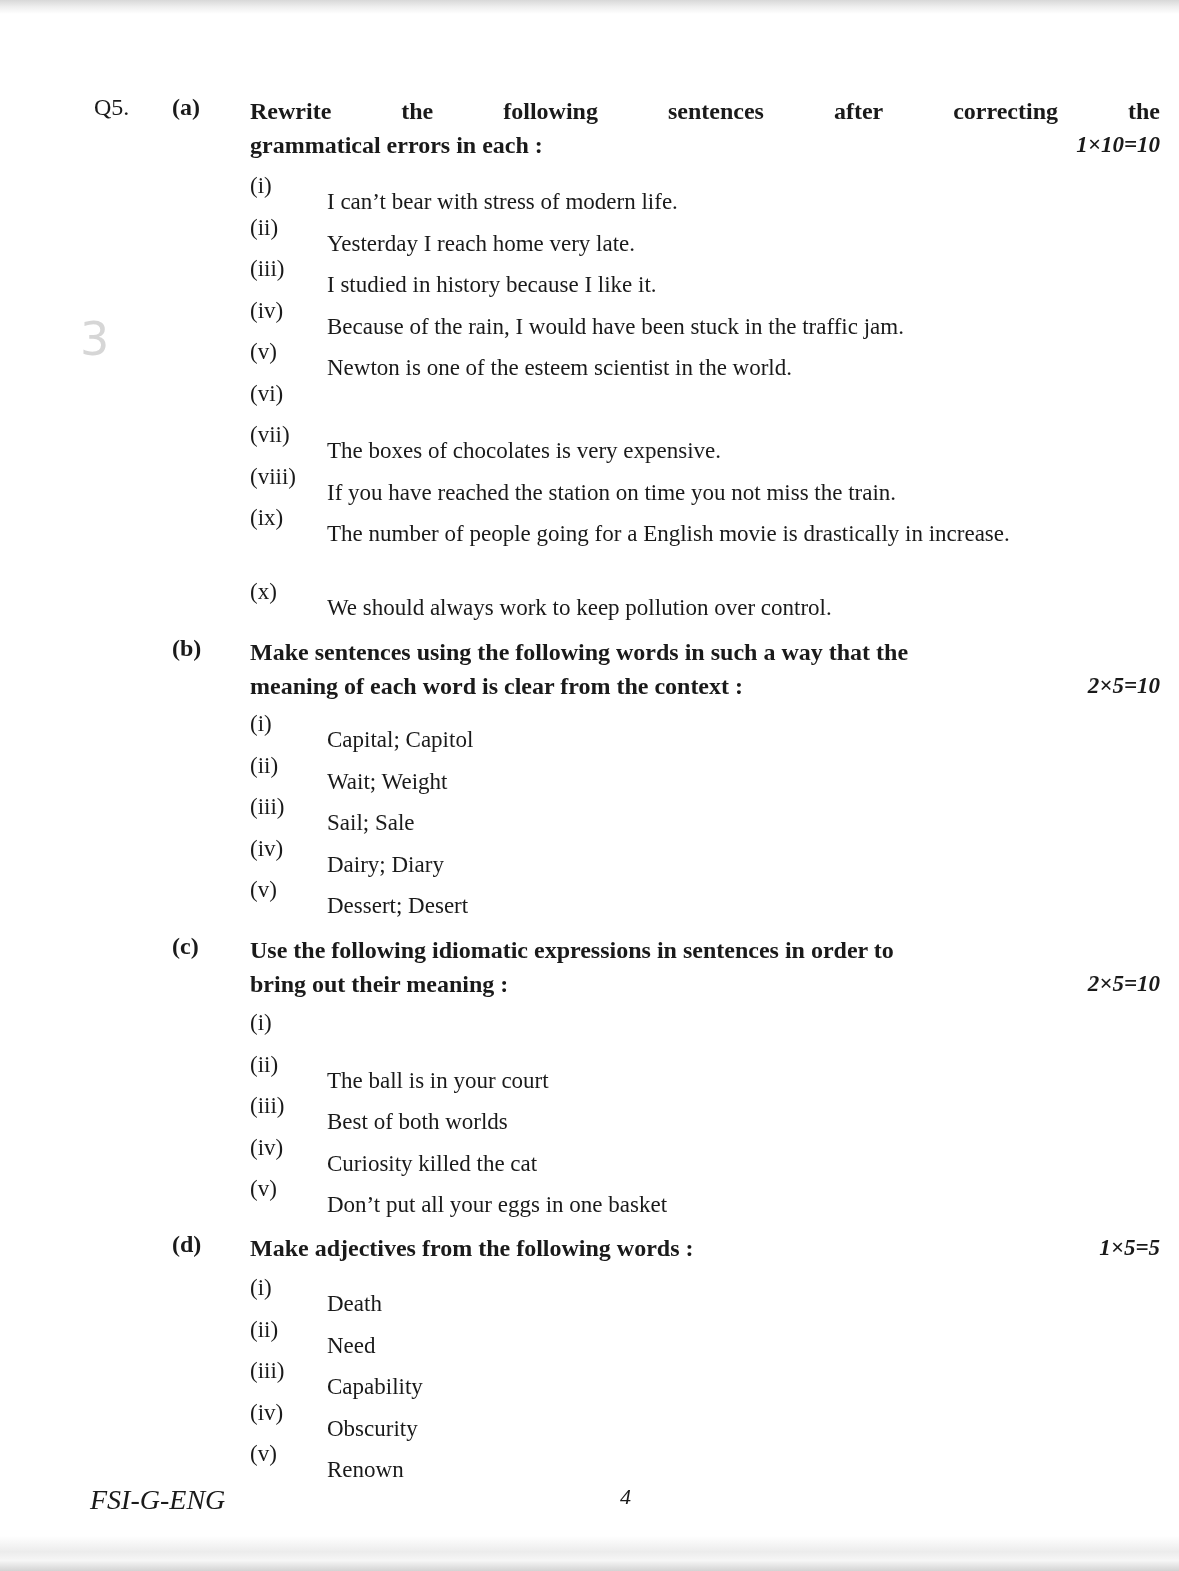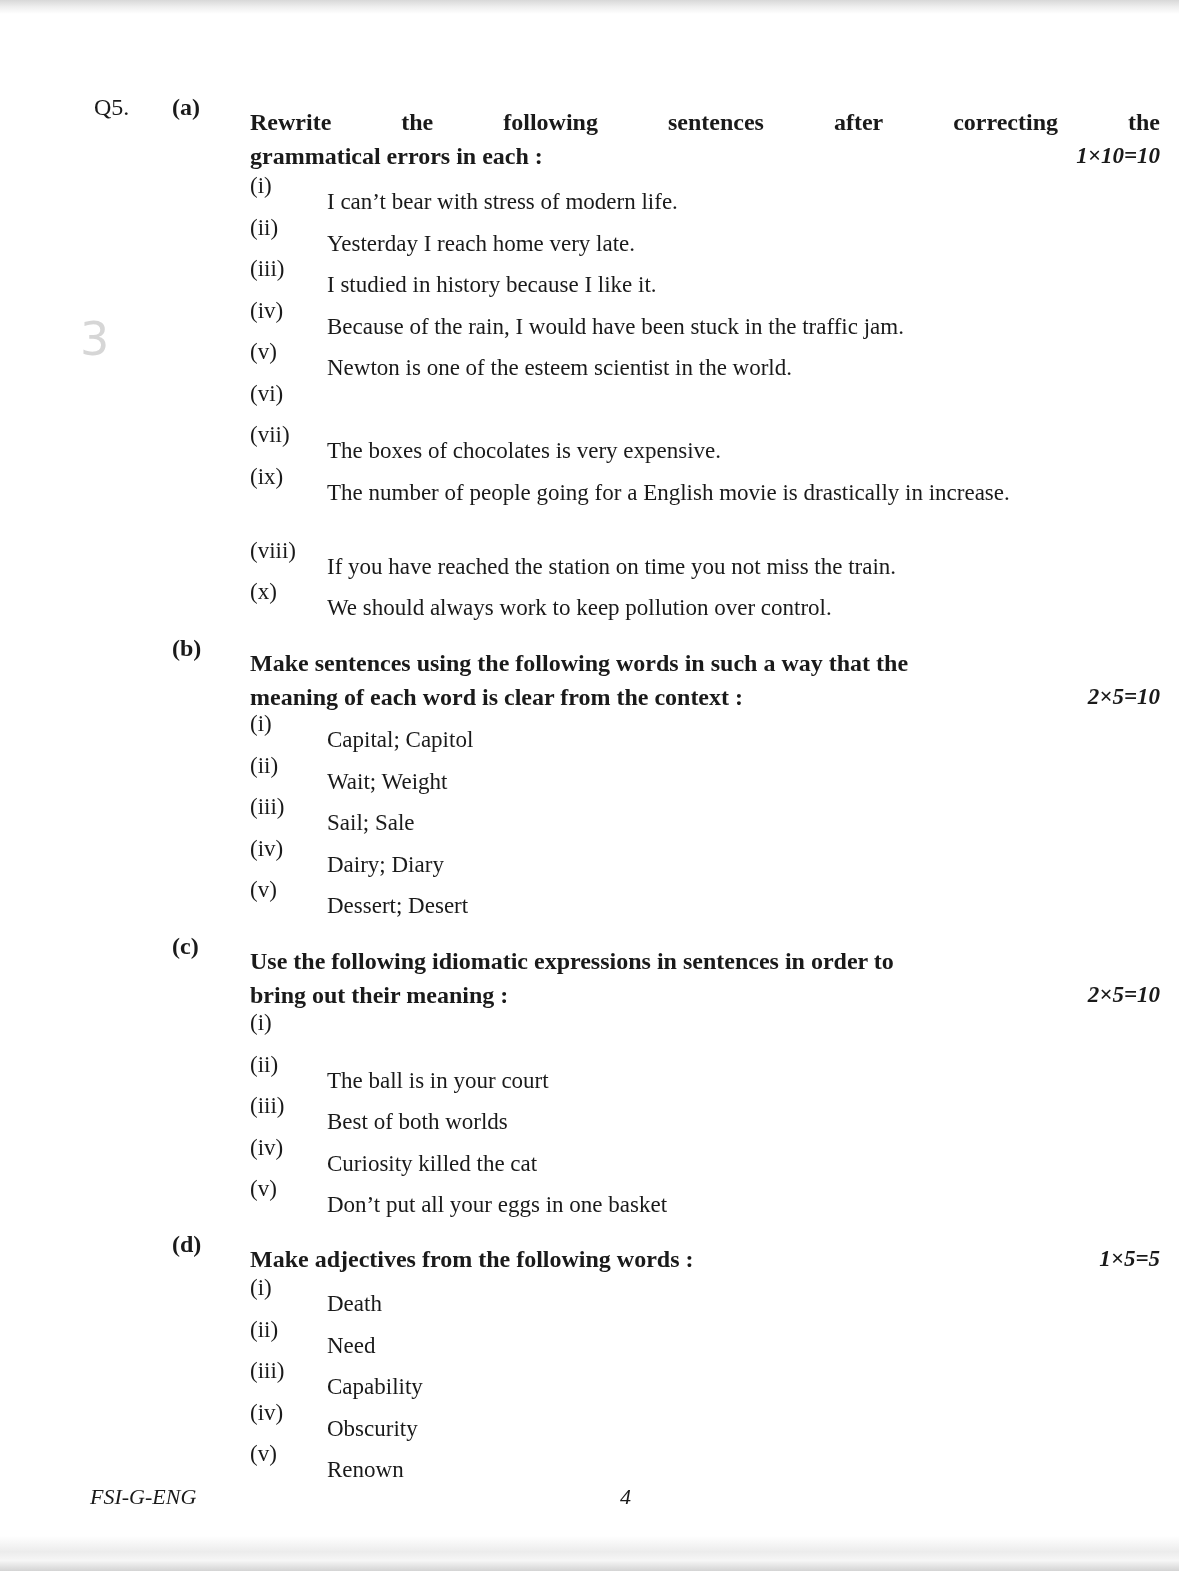--- a/index.html
+++ b/index.html
@@ -49,21 +49,21 @@
     .sec-letter {
       position: absolute;
       left: 0;
       top: 0;
       font-size: 24px;
       font-weight: bold;
     }
     .sec-head {
       position: absolute;
       left: 78px;
-      top: 11px;
+      top: 0;
       width: 910px;
       font-size: 24px;
       font-weight: bold;
       line-height: 34px;
     }
     .sec-head .line1 {
       display: flex;
       justify-content: space-between;
       white-space: nowrap;
     }
@@ -99,21 +99,21 @@
     }
     .item .txt {
       position: absolute;
       left: 77px;
       top: 16px;
       width: 800px;
     }
     .footer-code {
       position: absolute;
       left: 90px; top: 1484px;
-      font-size: 22px;
+      font-size: 28px;
       font-style: italic;
     }
     .footer-page {
       position: absolute;
       left: 620px; top: 1484px;
       font-size: 22px;
       font-style: italic;
     }
   </style>
 </head>
@@ -163,29 +163,29 @@
         <span class="num">(v)</span>
         <span class="txt">Newton is one of the esteem scientist in the world.</span>
       </div>
     <div class="item">
         <span class="num">(vi)</span>
       </div>
     <div class="item">
         <span class="num">(vii)</span>
         <span class="txt">The boxes of chocolates is very expensive.</span>
       </div>
+    <div class="item">
+        <span class="num">(viii)</span>
+        <span class="txt">If you have reached the station on time you not miss the train.</span>
+      </div>
     <div class="item tall">
         <span class="num">(ix)</span>
         <span class="txt" style="text-align:justify;">The number of people going for a English movie is drastically in increase.</span>
       </div>
     <div class="item">
-        <span class="num">(viii)</span>
-        <span class="txt">If you have reached the station on time you not miss the train.</span>
-      </div>
-    <div class="item">
         <span class="num">(x)</span>
         <span class="txt">We should always work to keep pollution over control.</span>
       </div>
   </div>
 </div>
 
 <div class="section" style="top:635px;">
   <div class="sec-letter">(b)</div>
   <div class="sec-head">
     <div class="line1">

